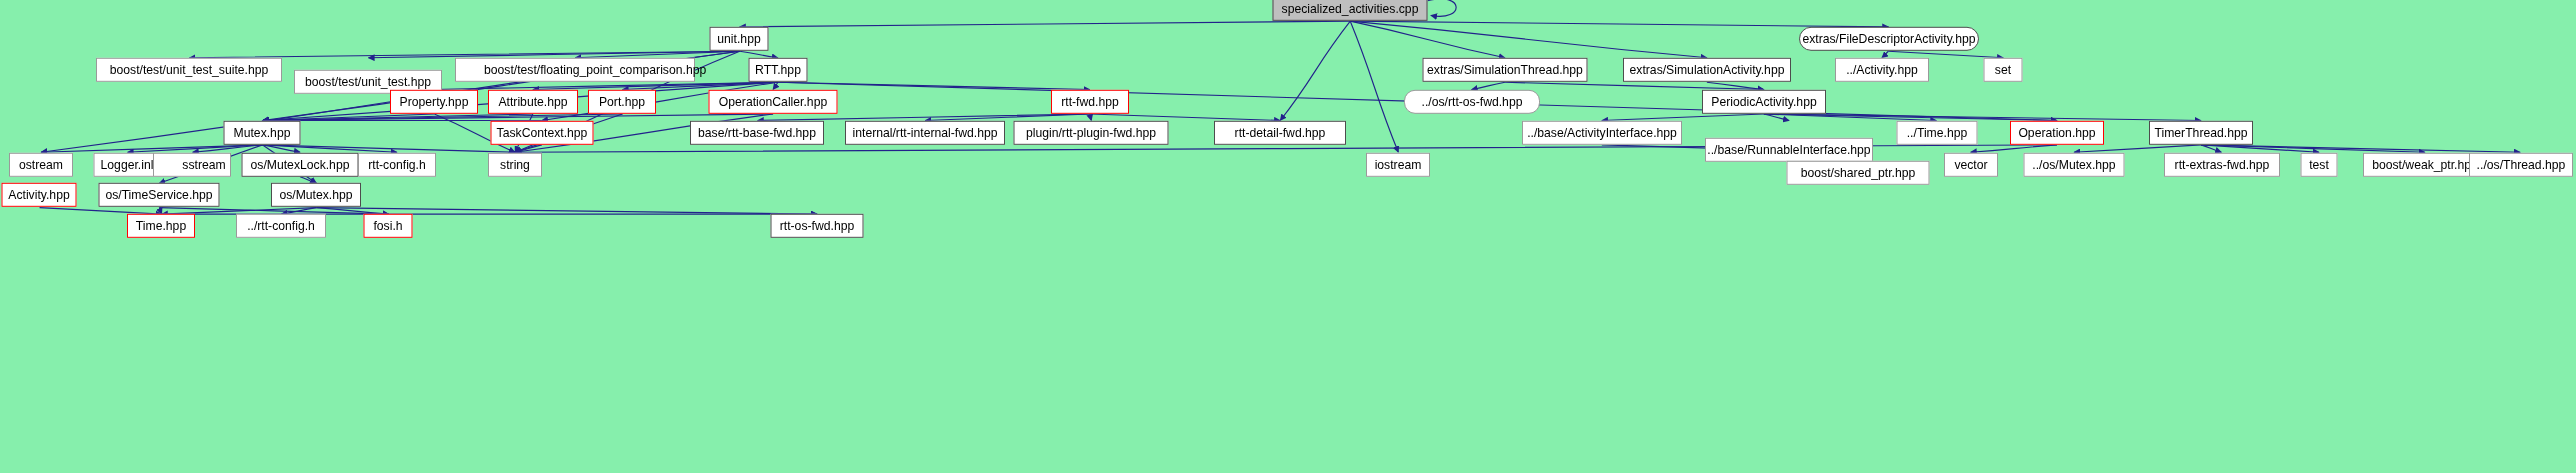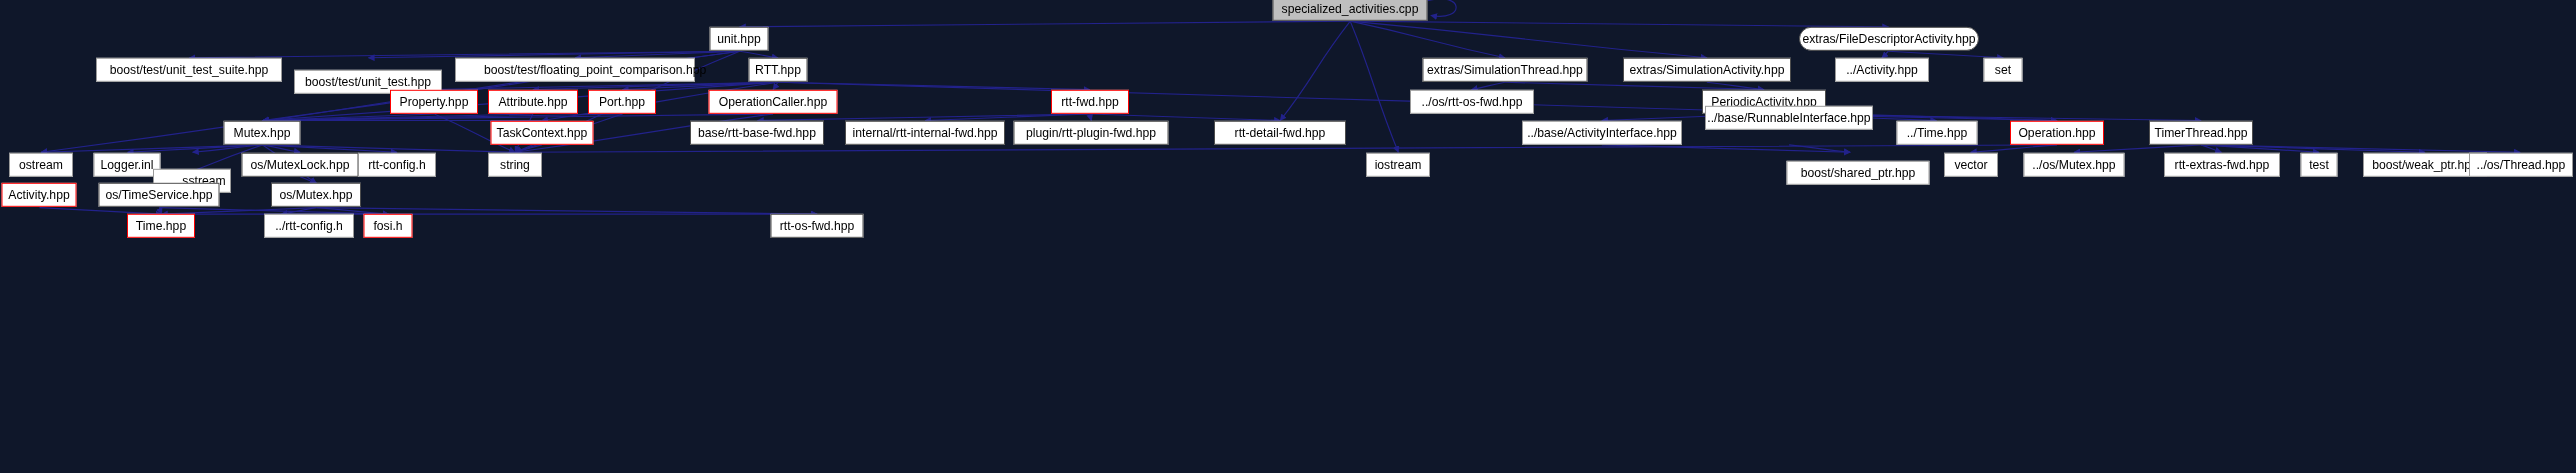--- a/index.html
+++ b/index.html
@@ -4,21 +4,21 @@
 <style>
   html, body {
     margin: 0;
     padding: 0;
     background: #ffffff;
   }
   #graph-canvas {
     position: relative;
     width: 2576px;
     height: 473px;
-    background: #0f172a;
+    background: #86efac;
     font-family: "Liberation Sans", sans-serif;
     overflow: hidden;
   }
   #edge-layer {
     position: absolute;
     left: 0;
     top: 0;
     width: 2576px;
     height: 473px;
     pointer-events: none;
@@ -143,49 +143,49 @@
       <div class="gnode solid" style="left: 778px; top: 70px; width: 59px;">RTT.hpp</div>
       <div class="gnode solid" style="left: 1505px; top: 70px; width: 165px;">extras/SimulationThread.hpp</div>
       <div class="gnode solid" style="left: 1707px; top: 70px; width: 168px;">extras/SimulationActivity.hpp</div>
       <div class="gnode " style="left: 1882px; top: 70px; width: 94px;">../Activity.hpp</div>
       <div class="gnode " style="left: 2003px; top: 70px; width: 39px;">set</div>
       <div class="gnode red" style="left: 434px; top: 102px; width: 88px;">Property.hpp</div>
       <div class="gnode red" style="left: 533px; top: 102px; width: 90px;">Attribute.hpp</div>
       <div class="gnode red" style="left: 622px; top: 102px; width: 68px;">Port.hpp</div>
       <div class="gnode red" style="left: 773px; top: 102px; width: 129px;">OperationCaller.hpp</div>
       <div class="gnode red" style="left: 1090px; top: 102px; width: 78px;">rtt-fwd.hpp</div>
-      <div class="gnode " style="left: 1472px; top: 102px; width: 124px;">../os/rtt-os-fwd.hpp</div>
+      <div class="gnode " style="left: 1472px; top: 102px; width: 136px; border-radius: 11px;">../os/rtt-os-fwd.hpp</div>
       <div class="gnode solid" style="left: 1764px; top: 102px; width: 124px;">PeriodicActivity.hpp</div>
       <div class="gnode solid" style="left: 262px; top: 133px; width: 77px;">Mutex.hpp</div>
       <div class="gnode red" style="left: 542px; top: 133px; width: 103px;">TaskContext.hpp</div>
       <div class="gnode solid" style="left: 757px; top: 133px; width: 134px;">base/rtt-base-fwd.hpp</div>
       <div class="gnode solid" style="left: 925px; top: 133px; width: 160px;">internal/rtt-internal-fwd.hpp</div>
       <div class="gnode solid" style="left: 1091px; top: 133px; width: 155px;">plugin/rtt-plugin-fwd.hpp</div>
       <div class="gnode solid" style="left: 1280px; top: 133px; width: 132px;">rtt-detail-fwd.hpp</div>
       <div class="gnode " style="left: 1602px; top: 133px; width: 160px;">../base/ActivityInterface.hpp</div>
-      <div class="gnode " style="left: 1789px; top: 118px; width: 168px;">../base/RunnableInterface.hpp</div>
+      <div class="gnode " style="left: 1789px; top: 150px; width: 168px;">../base/RunnableInterface.hpp</div>
       <div class="gnode " style="left: 1937px; top: 133px; width: 81px;">../Time.hpp</div>
       <div class="gnode red" style="left: 2057px; top: 133px; width: 94px;">Operation.hpp</div>
       <div class="gnode solid" style="left: 2201px; top: 133px; width: 104px;">TimerThread.hpp</div>
       <div class="gnode " style="left: 41px; top: 165px; width: 64px;">ostream</div>
       <div class="gnode " style="left: 127px; top: 165px; width: 67px;">Logger.inl</div>
-      <div class="gnode " style="left: 192px; top: 181px; width: 78px; padding-left: 24px;">sstream</div>
+      <div class="gnode " style="left: 192px; top: 165px; width: 78px; padding-left: 24px;">sstream</div>
       <div class="gnode solid" style="left: 300px; top: 165px; width: 117px;">os/MutexLock.hpp</div>
       <div class="gnode " style="left: 397px; top: 165px; width: 78px;">rtt-config.h</div>
       <div class="gnode " style="left: 515px; top: 165px; width: 54px;">string</div>
       <div class="gnode " style="left: 1398px; top: 165px; width: 64px;">iostream</div>
       <div class="gnode " style="left: 1850px; top: 173px; width: 143px; margin-left: 8px;">boost/shared_ptr.hpp</div>
       <div class="gnode " style="left: 1971px; top: 165px; width: 54px;">vector</div>
       <div class="gnode " style="left: 2074px; top: 165px; width: 101px;">../os/Mutex.hpp</div>
       <div class="gnode " style="left: 2222px; top: 165px; width: 116px;">rtt-extras-fwd.hpp</div>
       <div class="gnode " style="left: 2319px; top: 165px; width: 37px;">test</div>
       <div class="gnode " style="left: 2425px; top: 165px; width: 124px;">boost/weak_ptr.hpp</div>
       <div class="gnode " style="left: 2521px; top: 165px; width: 104px;">../os/Thread.hpp</div>
       <div class="gnode red" style="left: 39px; top: 195px; width: 75px;">Activity.hpp</div>
       <div class="gnode solid" style="left: 159px; top: 195px; width: 121px;">os/TimeService.hpp</div>
       <div class="gnode solid" style="left: 316px; top: 195px; width: 90px;">os/Mutex.hpp</div>
       <div class="gnode red" style="left: 161px; top: 226px; width: 68px;">Time.hpp</div>
-      <div class="gnode " style="left: 281px; top: 226px; width: 90px; margin-left: 28px;">../rtt-config.h</div>
+      <div class="gnode " style="left: 281px; top: 226px; width: 90px;">../rtt-config.h</div>
       <div class="gnode red" style="left: 388px; top: 226px; width: 49px;">fosi.h</div>
       <div class="gnode solid" style="left: 817px; top: 226px; width: 93px;">rtt-os-fwd.hpp</div>
     </div>
 </div>
 
 
 </body></html>

